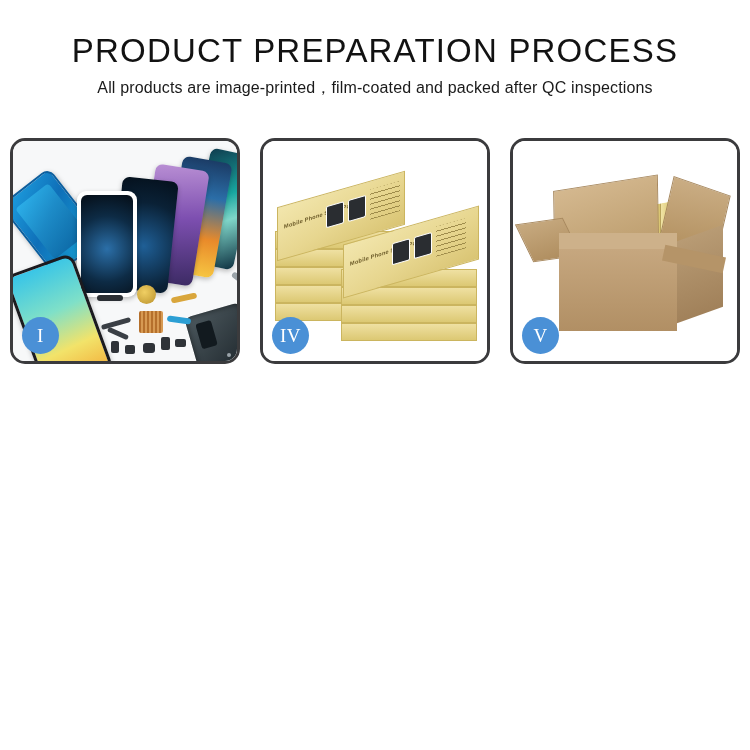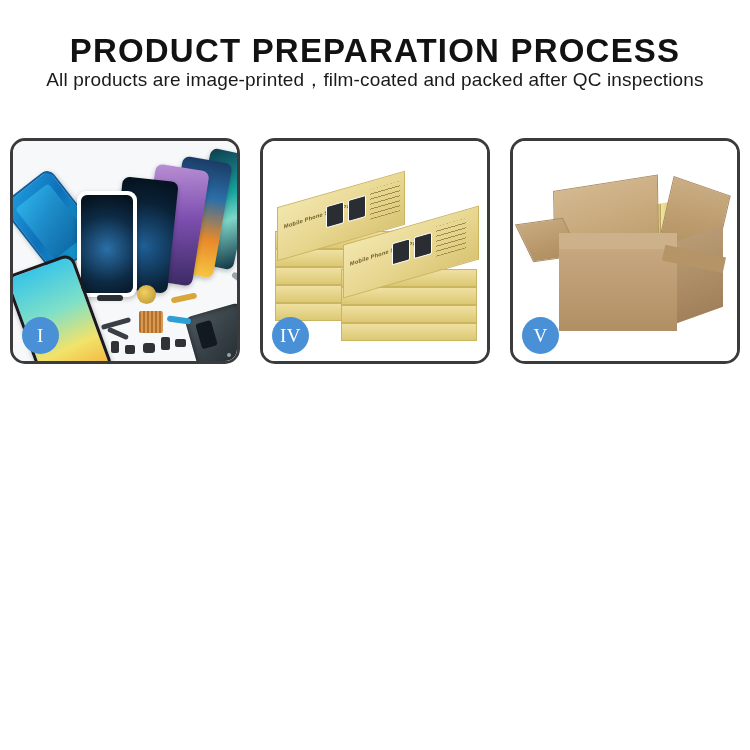--- a/index.html
+++ b/index.html
@@ -8,30 +8,30 @@
     background:#ffffff;
     font-family:"Liberation Sans", sans-serif;
     overflow:hidden;
     position:relative;
   }
 
   
   .header{text-align:center;padding-top:34px;}
   .title{
     font-size:33px;
-    font-weight:700;
+    font-weight:400;
     letter-spacing:1.2px;
     color:#121212;
     line-height:1;
     white-space:nowrap;
   }
   .subtitle{
-    font-size:19px;
+    font-size:16px;
     color:#1a1a1a;
-    margin-top:0;
+    margin-top:11px;
     letter-spacing:.15px;
     white-space:nowrap;
   }
 
   
   .grid{
     position:absolute;
     left:10px;top:138px;
     width:730px;
     display:grid;

